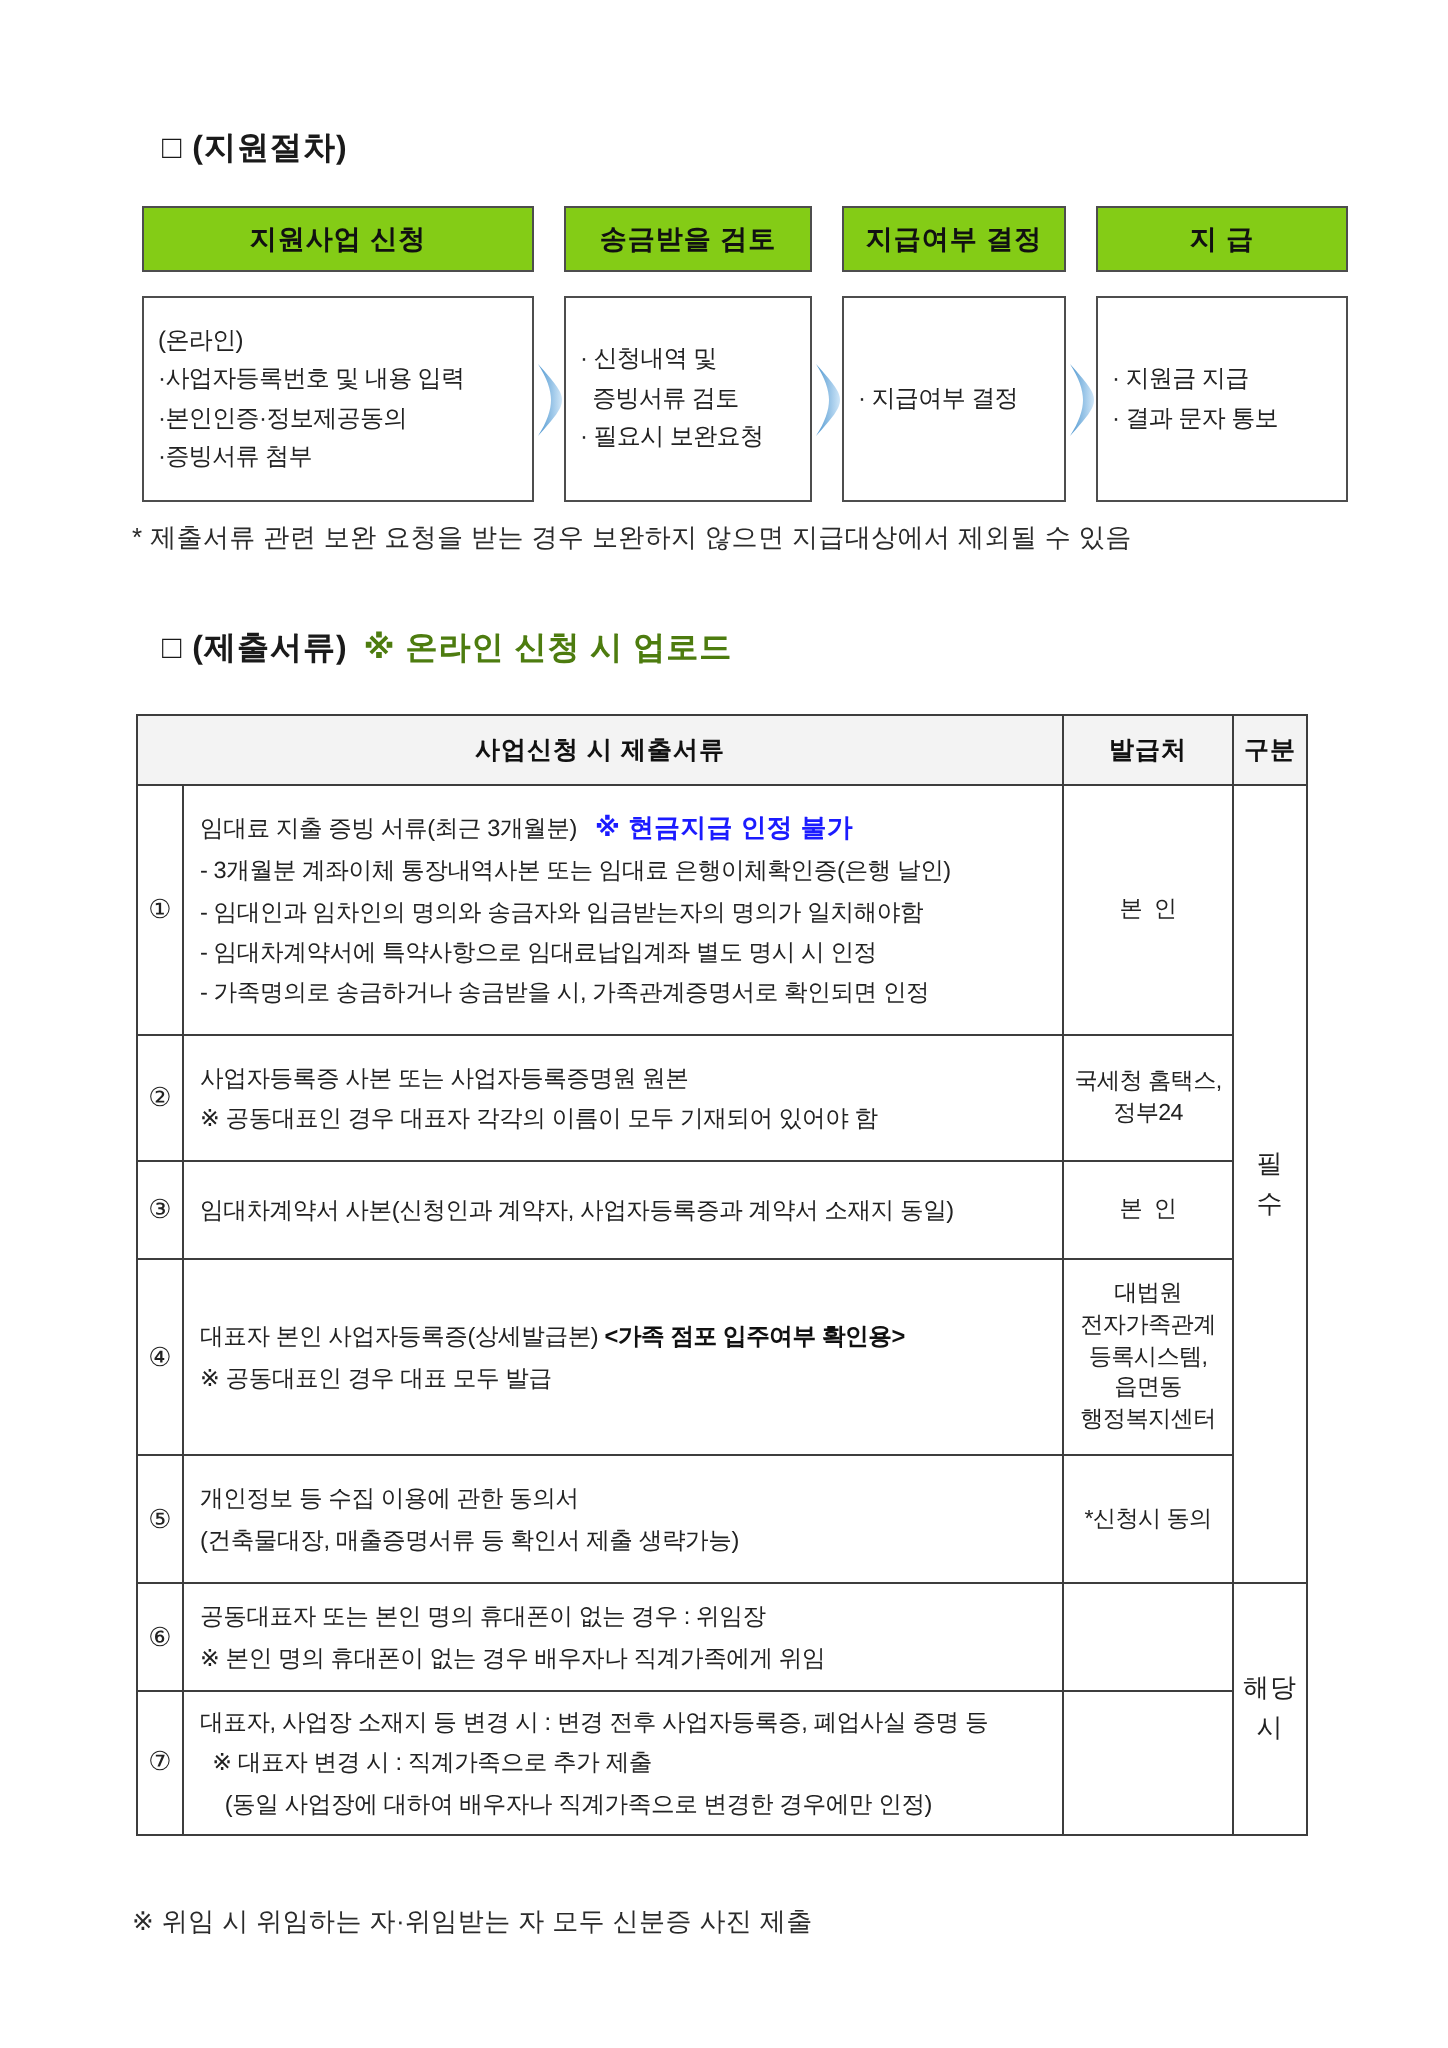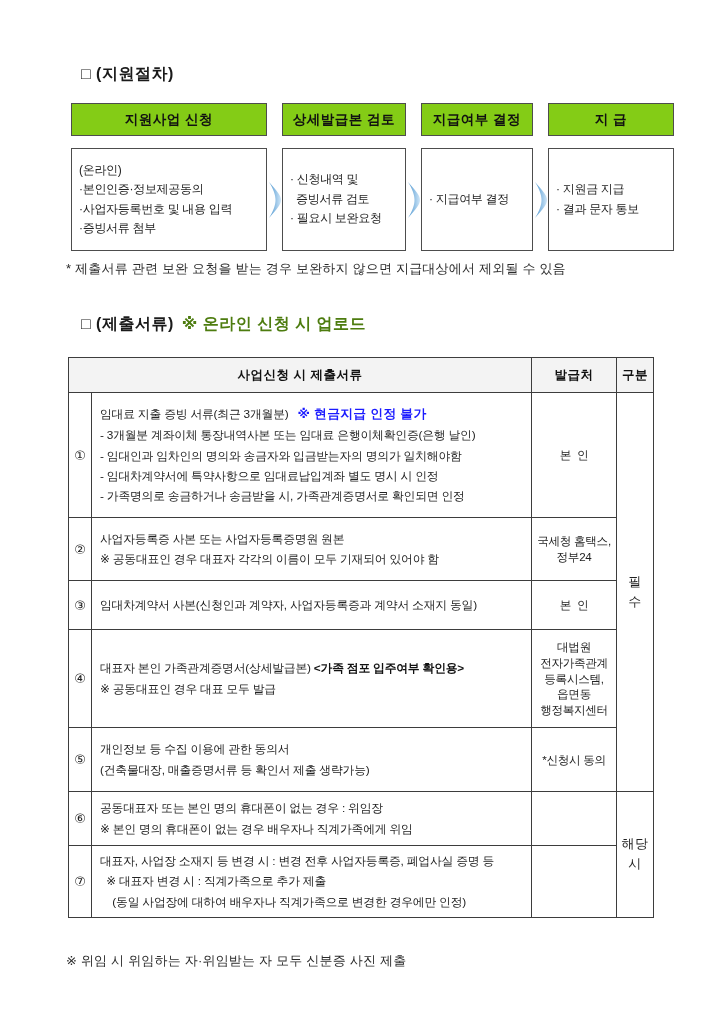--- a/index.html
+++ b/index.html
@@ -74,36 +74,36 @@
 
 <div class="page">
 
   <div id="sec1-title" class="sec-title">□ (지원절차)</div>
 
   <div id="flow">
       <div class="flow-col" style="left: 0px; width: 196px;">
         <div class="flow-head">지원사업 신청</div>
         <div class="flow-body">
           <div class="flow-line">(온라인)</div>
+          <div class="flow-line">·사업자등록번호 및 내용 입력</div>
           <div class="flow-line">·본인인증·정보제공동의</div>
-          <div class="flow-line">·사업자등록번호 및 내용 입력</div>
           <div class="flow-line">·증빙서류 첨부</div>
         </div>
       </div>
       <svg class="flow-arrow" viewBox="0 0 14 36" style="left: 197px;">
         <defs>
           <linearGradient id="ag0" x1="0" y1="0" x2="1" y2="0">
          <stop offset="0" stop-color="#4f97d0"></stop>
          <stop offset="1" stop-color="#cfe6f8"></stop>
        </linearGradient>
         </defs>
        <path d="M1,0 C9,9 13,13.5 13,18 C13,22.5 9,27 1,36 C5.5,29 7.5,23 7.5,18 C7.5,13 5.5,7 1,0 Z" fill="url(#ag0)"></path>
       </svg>
       <div class="flow-col" style="left: 211px; width: 124px;">
-        <div class="flow-head">상세발급본 검토</div>
+        <div class="flow-head">송금받을 검토</div>
         <div class="flow-body">
           <div class="flow-line">· 신청내역 및</div>
           <div class="flow-line">  증빙서류 검토</div>
           <div class="flow-line">· 필요시 보완요청</div>
         </div>
       </div>
       <svg class="flow-arrow" viewBox="0 0 14 36" style="left: 336px;">
         <defs>
           <linearGradient id="ag1" x1="0" y1="0" x2="1" y2="0">
          <stop offset="0" stop-color="#4f97d0"></stop>
@@ -182,21 +182,21 @@
         <tr class="r2">
           <td class="no">③</td>
           <td class="content">
             <div class="line"><span>임대차계약서 사본(신청인과 계약자, 사업자등록증과 계약서 소재지 동일)</span></div>
           </td>
           <td class="issuer">본  인</td>
         </tr>
         <tr class="r3">
           <td class="no">④</td>
           <td class="content">
-            <div class="line"><span>대표자 본인 가족관계증명서(상세발급본)</span> <span class="tb">&lt;가족 점포 입주여부 확인용&gt;</span></div>
+            <div class="line"><span>대표자 본인 사업자등록증(상세발급본)</span> <span class="tb">&lt;가족 점포 입주여부 확인용&gt;</span></div>
             <div class="line">※ 공동대표인 경우 대표 모두 발급</div>
           </td>
           <td class="issuer">대법원
 전자가족관계
 등록시스템,
 읍면동
 행정복지센터</td>
         </tr>
         <tr class="r4">
           <td class="no">⑤</td>

